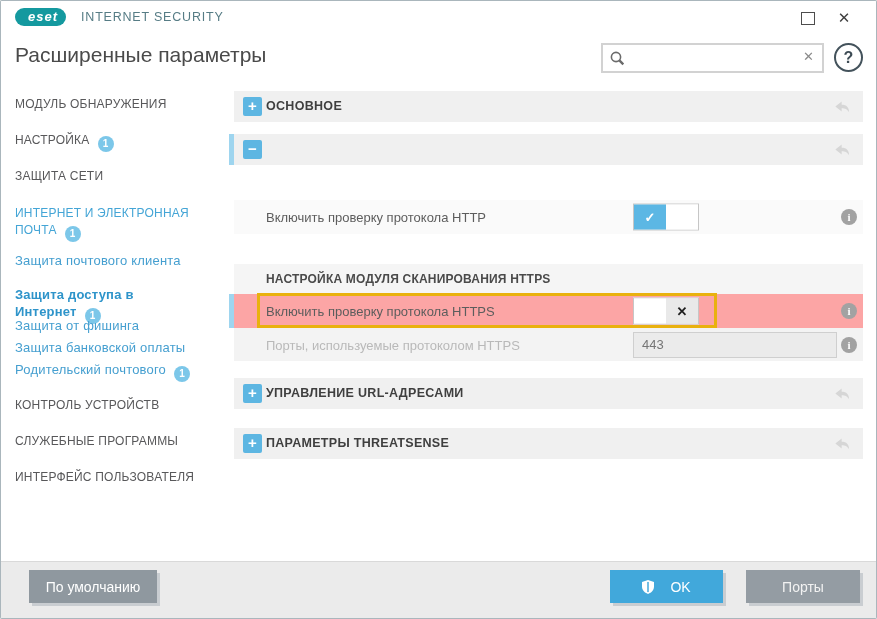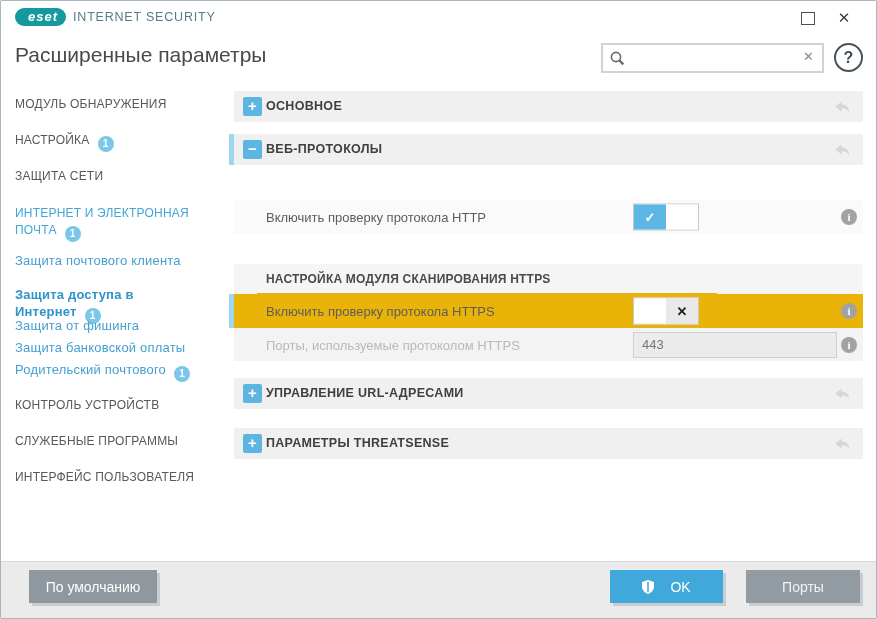--- a/index.html
+++ b/index.html
@@ -4,21 +4,21 @@
 <style>
   html,body{margin:0;padding:0;background:#d8dcde;font-family:"Liberation Sans",sans-serif;}
   .window{position:relative;width:877px;height:619px;background:#fff;border:1px solid #aab6bc;
           box-sizing:border-box;overflow:hidden;border-radius:2px;}
 
   
   .titlebar{position:absolute;left:0;top:0;width:100%;height:32px;background:#fff;}
   .logo{position:absolute;left:14px;top:7px;display:flex;align-items:center;}
   .logo-badge{display:inline-block;background:#14999f;color:#fff;font-style:italic;font-weight:bold;
               font-size:13px;line-height:15px;padding:1px 8px 2px 13px;border-radius:9px;letter-spacing:1px;}
-  .logo-text{margin-left:7px;font-size:12.5px;color:#567c85;letter-spacing:.8px;font-weight:500;}
+  .logo-text{margin-left:15px;font-size:12.5px;color:#567c85;letter-spacing:.8px;font-weight:500;}
   .win-btn{position:absolute;top:6px;width:22px;height:20px;text-align:center;cursor:default;}
   .btn-max{left:796px;}
   .btn-max .sq{display:inline-block;width:12px;height:11px;border:1px solid #4d4d4d;margin-top:5px;}
   .btn-close{left:832px;font-size:15px;color:#3f3f3f;line-height:22px;}
 
   
   .page-title{position:absolute;left:14px;top:42px;font-size:21px;color:#4a4a4a;font-weight:400;}
   .search-box{position:absolute;left:600px;top:42px;width:223px;height:30px;border:2px solid #d2d2d2;
               background:#fff;box-sizing:border-box;}
   .search-box svg{position:absolute;left:6px;top:5px;}
@@ -51,21 +51,21 @@
   .undo path{fill:#d6d6d6;}
 
   .subsec{position:absolute;left:0;width:629px;background:#f5f5f5;}
   .subsec-http{top:168px;height:31px;}
   .subsec-https{top:263px;height:30px;}
   .subsec-title{position:absolute;left:32px;top:0;font-size:12px;font-weight:bold;color:#4a4a4a;
                 letter-spacing:.2px;line-height:30px;}
 
   .row{position:absolute;left:0;width:629px;}
   .row-http{top:199px;height:34px;background:#fafafa;}
-  .row-https{top:293px;height:34px;background:#eab308;}
+  .row-https{top:293px;height:34px;background:#fca5a5;}
   .row-ports{top:327px;height:33px;background:#f3f3f3;}
   .row-label{position:absolute;left:32px;top:50%;transform:translateY(-50%);font-size:13px;color:#5d5d5d;}
   .row-label.disabled{color:#b9b9b9;}
 
   .toggle{position:absolute;left:399px;top:50%;transform:translateY(-50%);width:64px;height:25px;
           border:1px solid #c6c6c6;background:#fff;display:flex;box-sizing:content-box;cursor:default;}
   .t-half{width:32px;height:25px;text-align:center;line-height:25px;font-size:13px;font-weight:bold;}
   .toggle-on .t-left{background:#5cb7e4;color:#fff;}
   .toggle-on .t-right{background:#fff;}
   .toggle-off .t-left{background:#fff;}
@@ -143,21 +143,20 @@
     <div class="sec-header sec-basic">
       <div class="expander">+</div>
       <div class="sec-title">ОСНОВНОЕ</div>
       <svg class="undo" viewBox="0 0 20 20">
           <path d="M9 4 v4 c6 0 8.5 3 8.8 9 c-2-4-4.8-5-8.8-5 v4 l-7.4-6 z"></path>
         </svg>
     </div>
 
     <div class="sec-header sec-web">
       <div class="expander">−</div>
-      <div class="sec-title">ВЕБ-ПРОТОКОЛЫ</div>
       <svg class="undo" viewBox="0 0 20 20">
           <path d="M9 4 v4 c6 0 8.5 3 8.8 9 c-2-4-4.8-5-8.8-5 v4 l-7.4-6 z"></path>
         </svg>
     </div>
 
 
     <div class="row row-http">
       <div class="row-label">Включить проверку протокола HTTP</div>
       <div class="toggle toggle-on">
         <div class="t-half t-left">✓</div>

